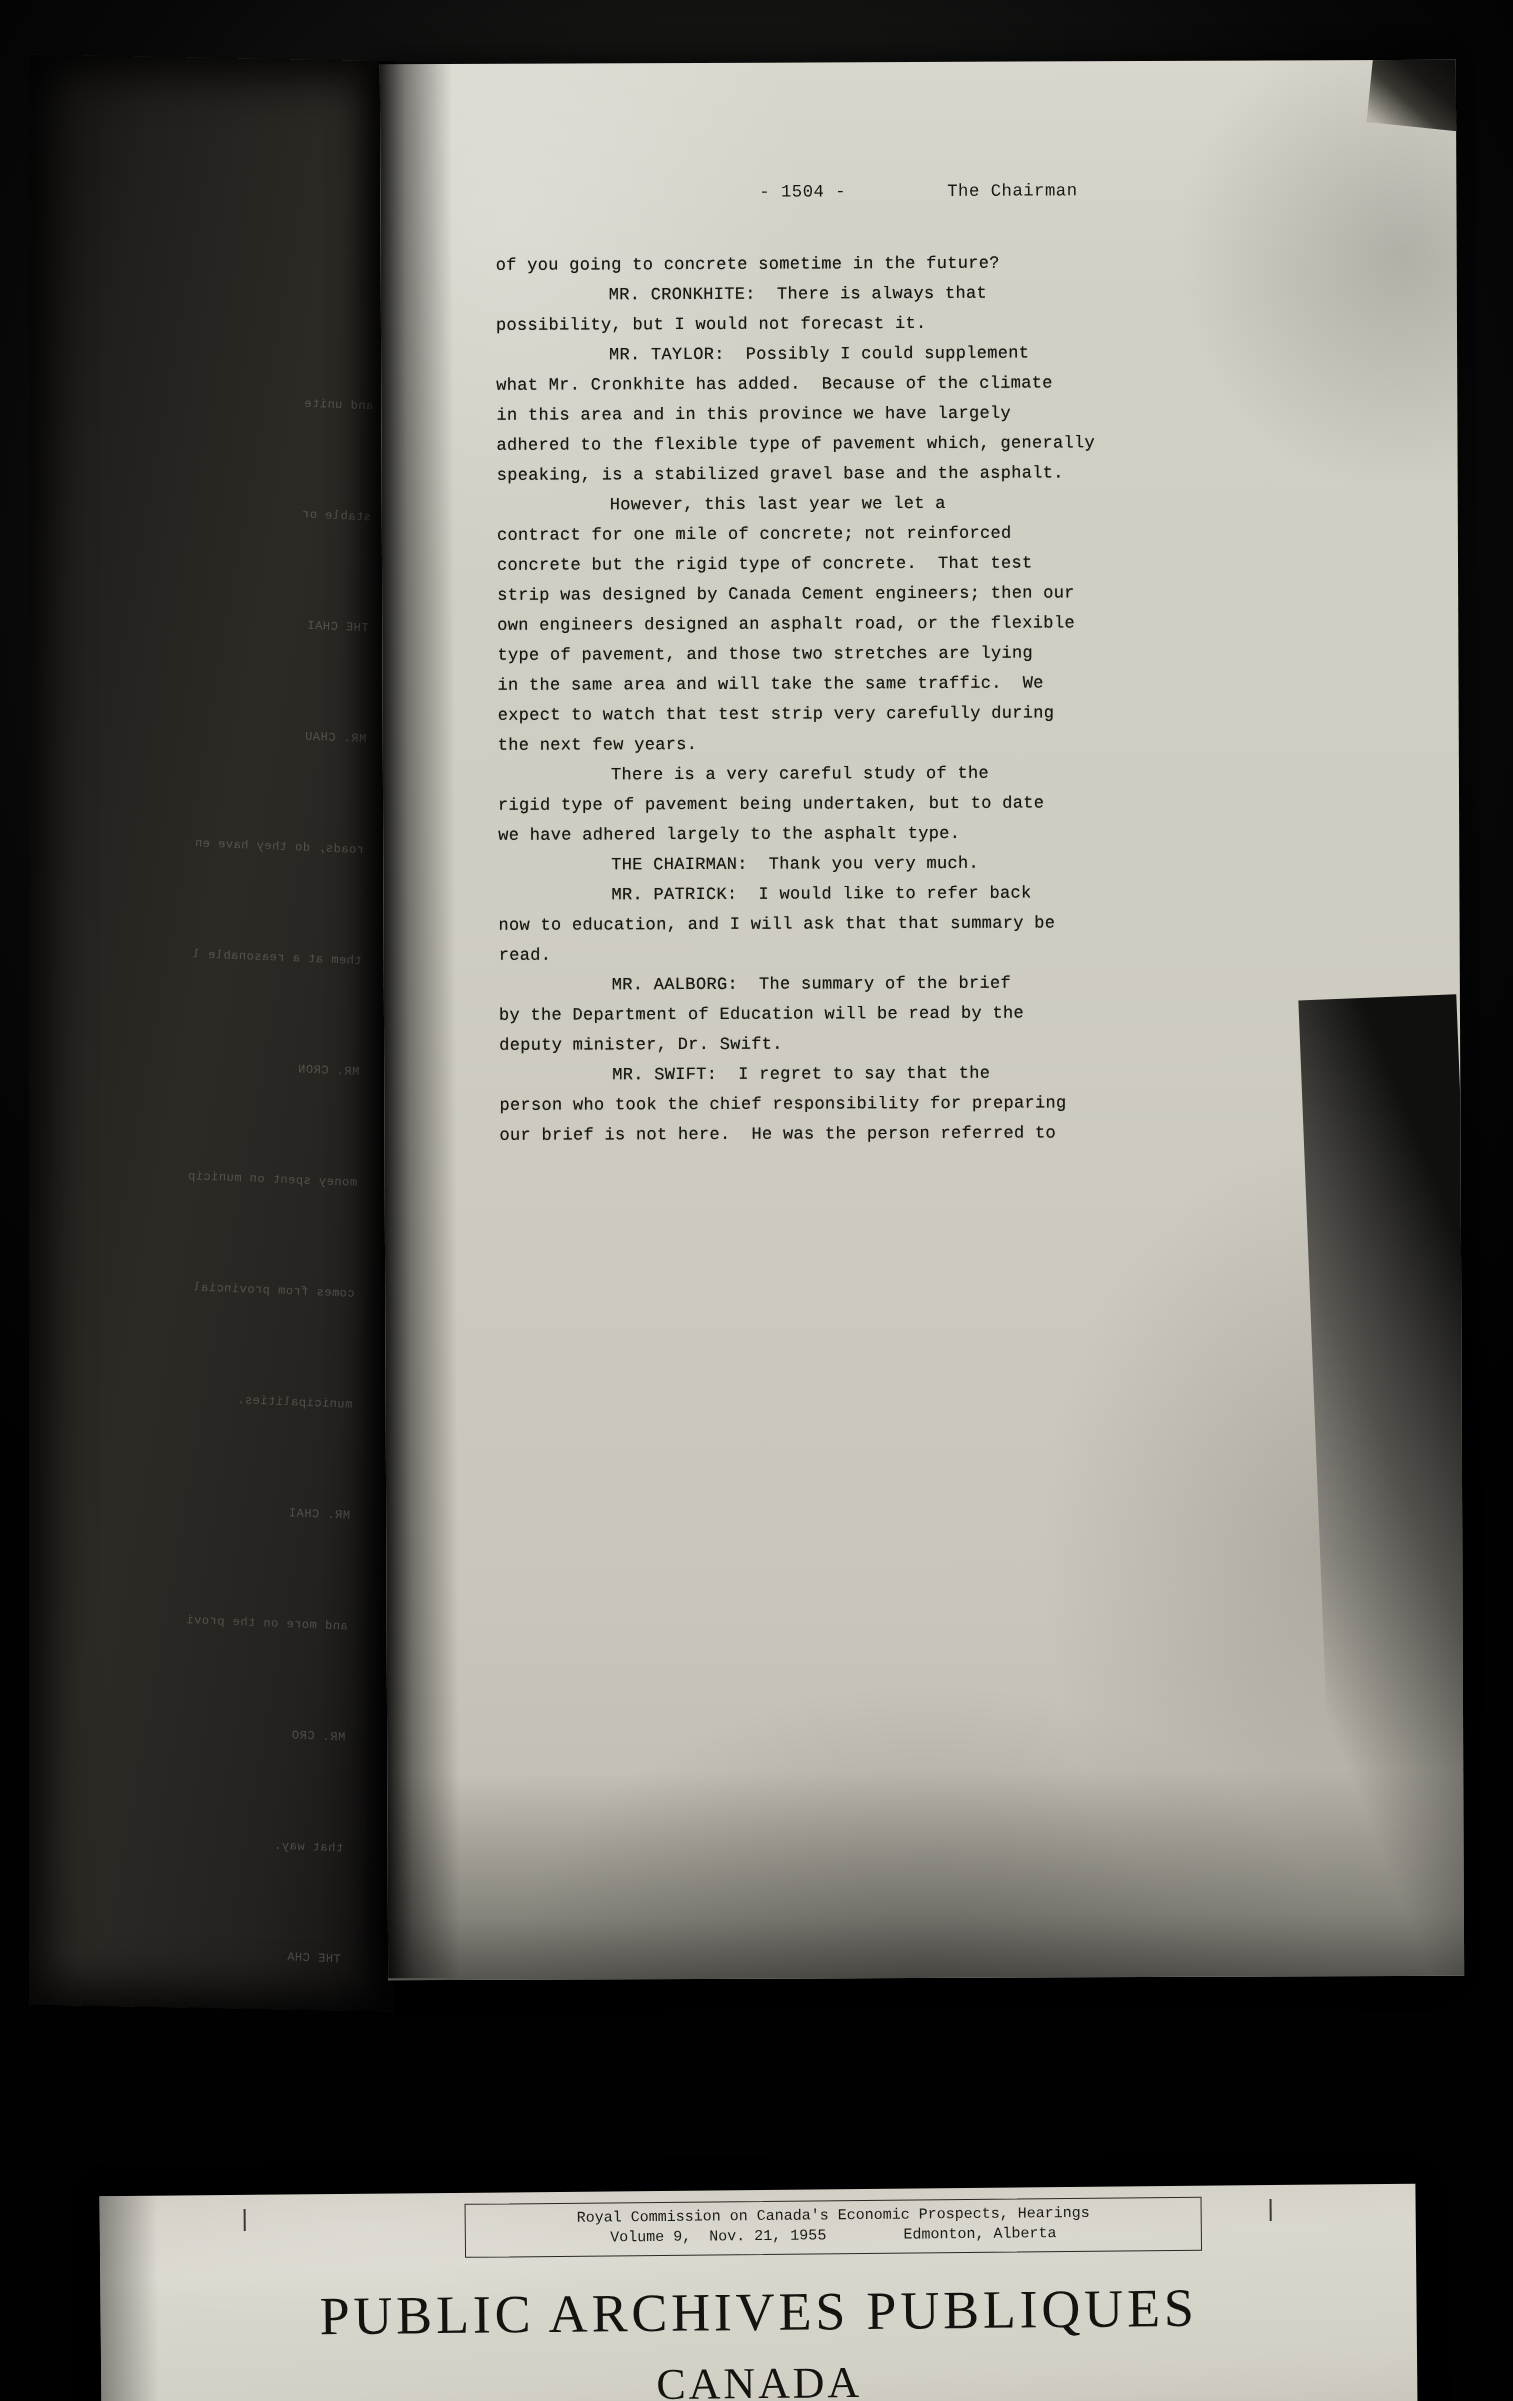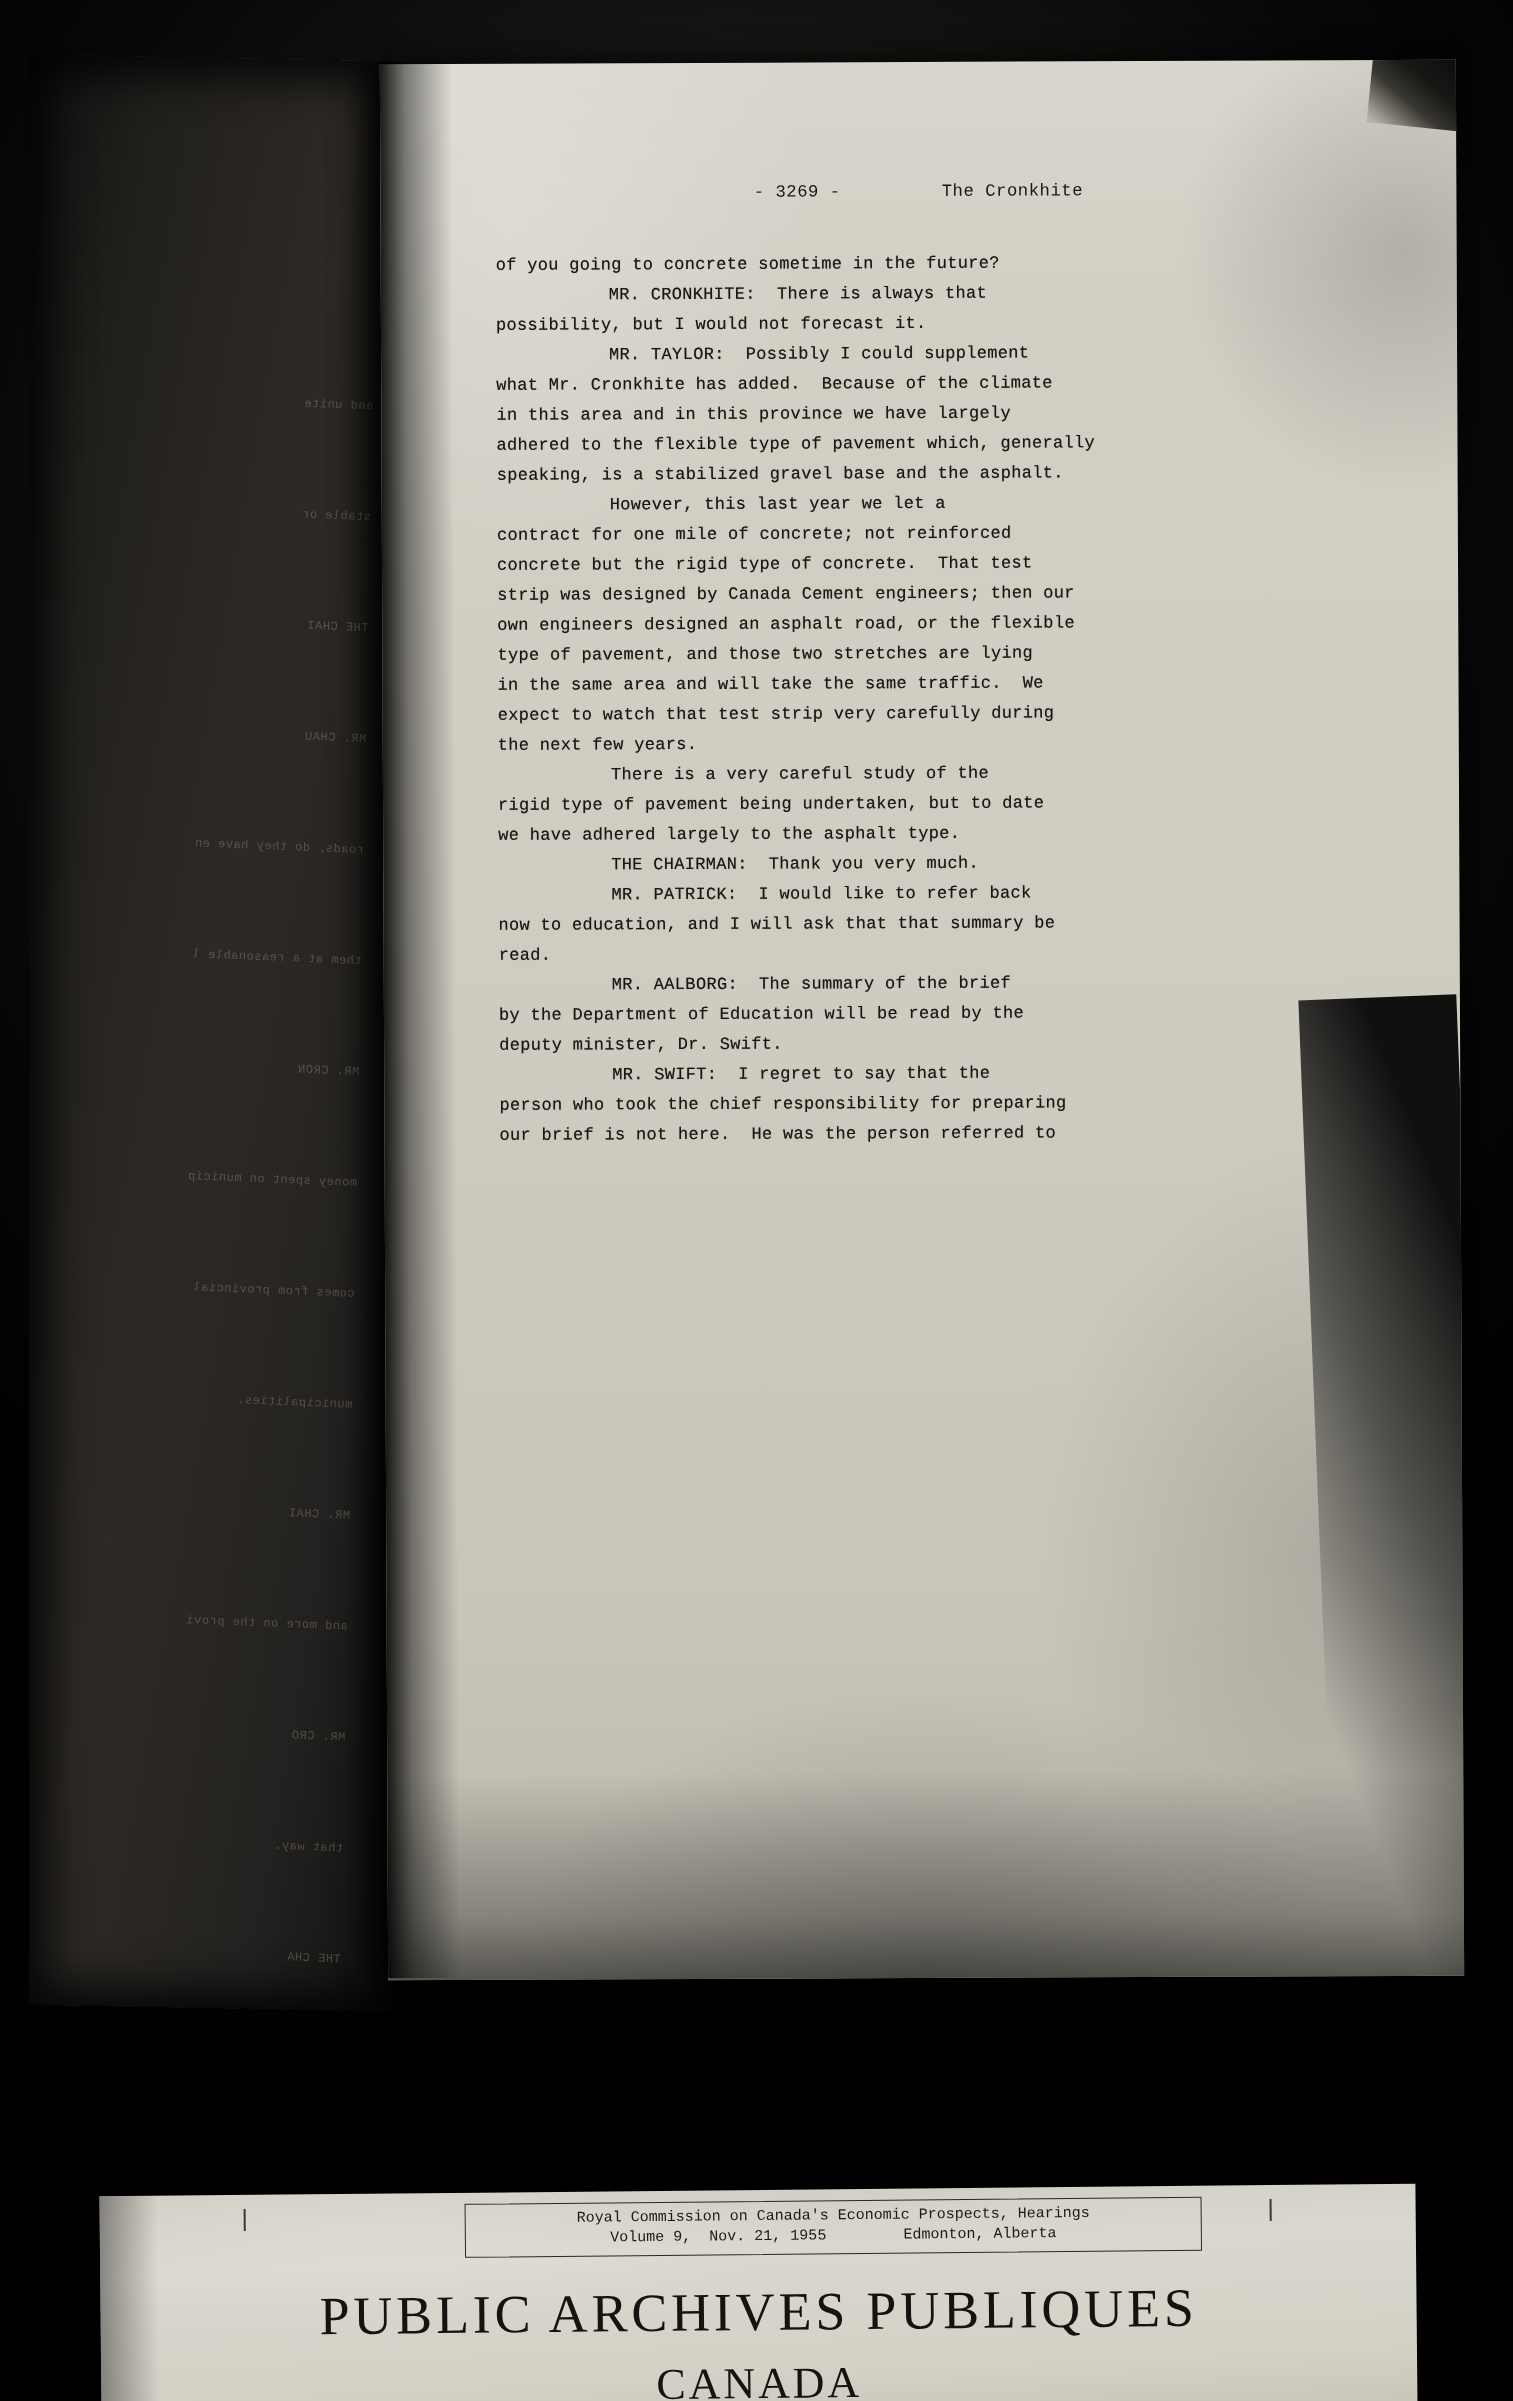--- a/index.html
+++ b/index.html
@@ -275,22 +275,22 @@
     
     
     
     
   </div>
 </div>
 
 <div class="recto-page">
 
   <div class="page-header">
-    <span>- 3269 -</span>
-    <span>The Cronkhite</span>
+    <span>- 1504 -</span>
+    <span>The Chairman</span>
   </div>
 
   <div class="body-block typed">
     <span class="ln">of you going to concrete sometime in the future?</span>
     <span class="ln indent">MR. CRONKHITE:  There is always that</span>
     <span class="ln">possibility, but I would not forecast it.</span>
     <span class="ln indent">MR. TAYLOR:  Possibly I could supplement</span>
     <span class="ln">what Mr. Cronkhite has added.  Because of the climate</span>
     <span class="ln">in this area and in this province we have largely</span>
     <span class="ln">adhered to the flexible type of pavement which, generally</span>

